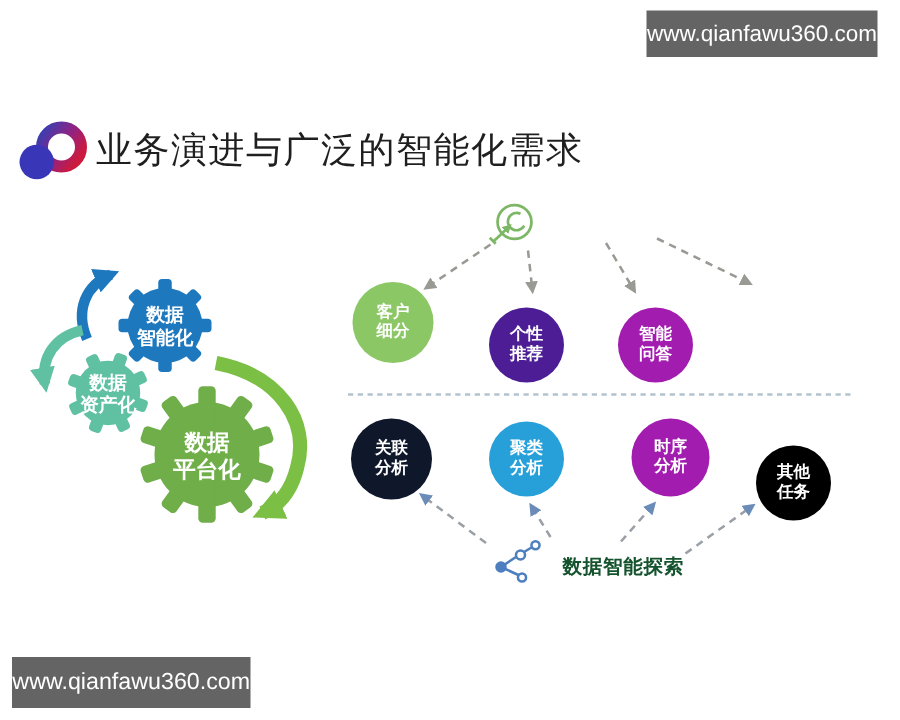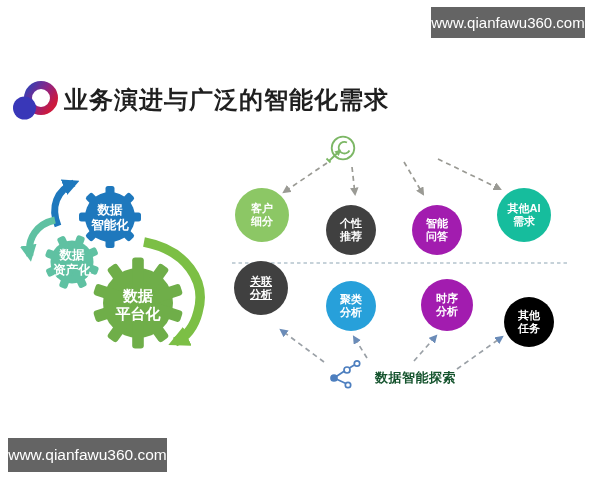--- a/index.html
+++ b/index.html
@@ -2,21 +2,21 @@
 <html><head>
 <meta charset="utf-8">
 <style>
   html,body{margin:0;padding:0;background:#fff;}
   .stage{position:relative;width:600px;height:480px;background:#ffffff;overflow:hidden;
          font-family:"Liberation Sans","DejaVu Sans",sans-serif;}
   .badge{position:absolute;display:flex;align-items:center;justify-content:center;
          font-weight:normal;font-size:15px;}
   .badge.top{left:431px;top:7px;width:154px;height:31px;}
   .badge.bottom{left:8px;top:438px;width:159px;height:34px;font-size:15.5px;}
-  .title{position:absolute;left:64px;top:84px;font-size:24px;font-weight:700;letter-spacing:1px;}
+  .title{position:absolute;left:64px;top:84px;font-size:24px;font-weight:400;letter-spacing:1px;}
   .logo{position:absolute;left:11px;top:79px;}
   .diagram-svg{position:absolute;left:0;top:0;z-index:1;}
   .gear-label{position:absolute;z-index:2;color:#fff;font-weight:bold;text-align:center;
               white-space:pre-line;line-height:1.18;}
   .node{position:absolute;z-index:2;border-radius:50%;display:flex;align-items:center;
         justify-content:center;text-align:center;color:#fff;font-weight:bold;
         font-size:11px;line-height:1.18;white-space:pre-line;}
   .section-label{position:absolute;z-index:2;font-size:13px;font-weight:bold;letter-spacing:0.5px;}
 </style>
 </head>
@@ -125,28 +125,26 @@
 智能化</div>
   <div class="gear-label" style="left: 37px; top: 248px; width: 70px; font-size: 12.5px; color: rgb(255, 255, 255);">数据
 资产化</div>
   <div class="gear-label" style="left: 98px; top: 287px; width: 80px; font-size: 15px; color: rgb(255, 255, 255);">数据
 平台化</div>
 
   <div class="section-label" style="left: 375px; top: 369px; color: #14532d;">数据智能探索</div>
 
   <div class="node" style="left: 235px; top: 188px; width: 54px; height: 54px; background-color: rgb(140, 199, 101);">客户
 细分</div>
-  <div class="node" style="left: 326px; top: 205px; width: 50px; height: 50px; background-color: #404040;">个性
+  <div class="node" style="left: 326px; top: 205px; width: 50px; height: 50px; background-color: #4c1d95;">个性
 推荐</div>
   <div class="node" style="left: 412px; top: 205px; width: 50px; height: 50px; background-color: #a21caf;">智能
 问答</div>
-  <div class="node" style="left: 497px; top: 188px; width: 54px; height: 54px; background-color: rgb(22, 189, 157);">其他AI
-需求</div>
 
-  <div class="node" style="left: 234px; top: 261px; width: 54px; height: 54px; background-color: #404040; text-decoration: underline;">关联
+  <div class="node" style="left: 234px; top: 279px; width: 54px; height: 54px; background-color: #0f172a;">关联
 分析</div>
   <div class="node" style="left: 326px; top: 281px; width: 50px; height: 50px; background-color: rgb(39, 160, 218);">聚类
 分析</div>
   <div class="node" style="left: 421px; top: 279px; width: 52px; height: 52px; background-color: #a21caf;">时序
 分析</div>
   <div class="node" style="left: 504px; top: 297px; width: 50px; height: 50px; background-color: #000000;">其他
 任务</div>
 
 </div>
 

